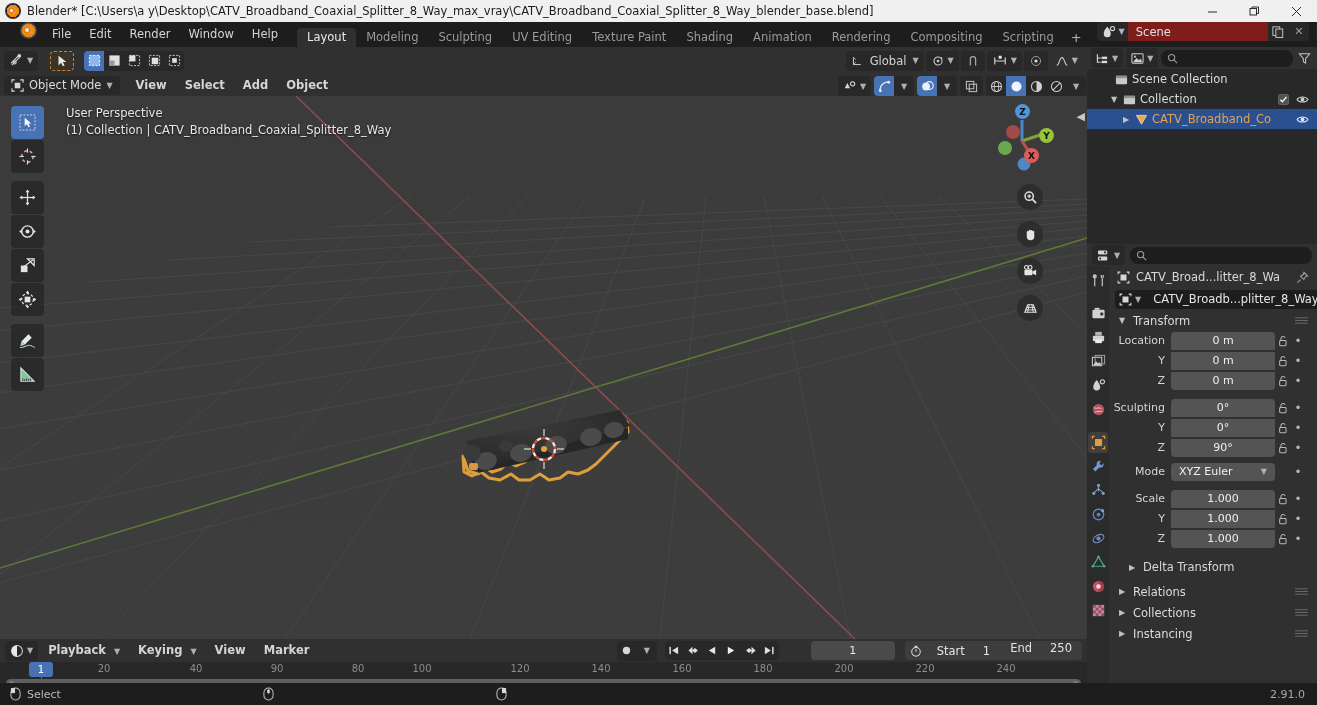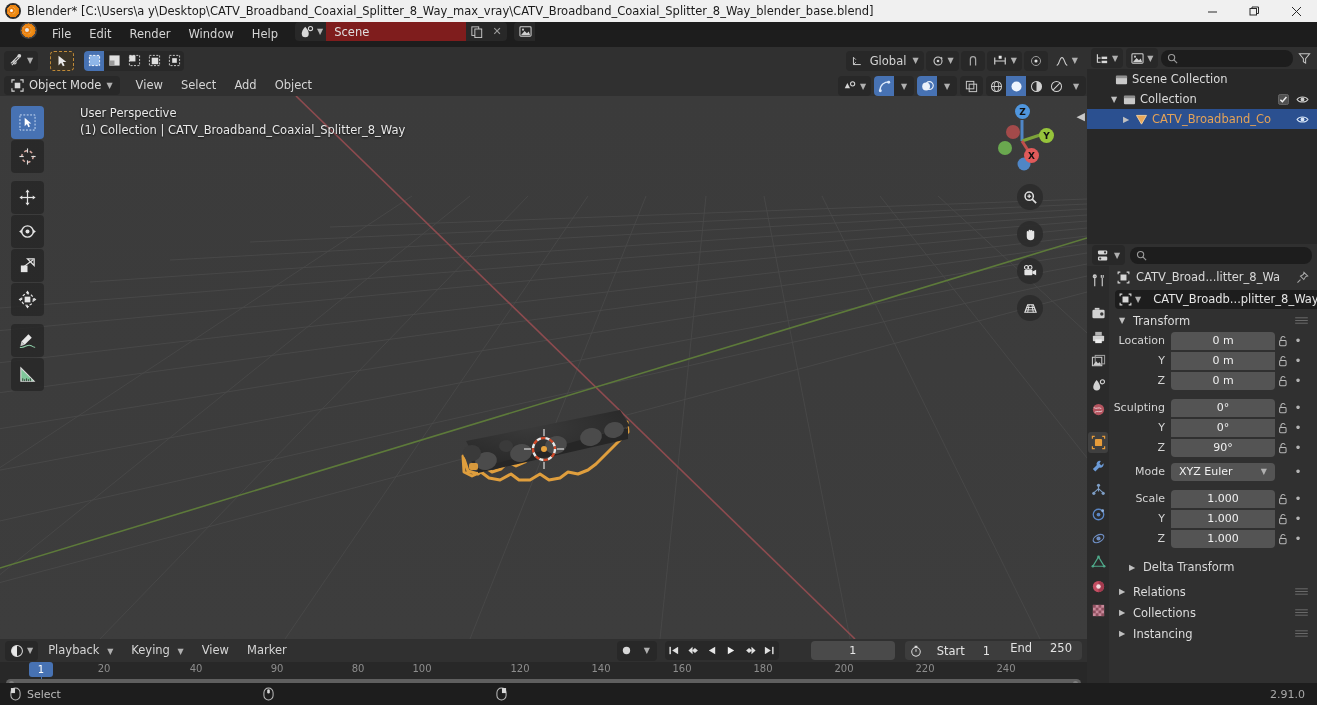--- a/index.html
+++ b/index.html
@@ -79,30 +79,30 @@
   .grp .seg.on { background:#4772b3; }
   .chev { font-size:8px; color:#b0b0b0; }
 
   
   .vheader2 {
     position:absolute; top:74px; left:0; width:1087px; height:22px;
     background:#303030; display:flex; align-items:center; gap:2px; padding:0 4px;
   }
   .mdbtn { height:19px; background:#282828; border-radius:4px; display:flex; align-items:center;
            padding:0 7px; gap:5px; color:#dcdcdc;}
-  .mnu { padding:0 8px; height:19px; line-height:19px; color:#d5d5d5; border-radius:3px;}
+  .mnu { padding:0 8px; height:19px; line-height:19px; color:#d5d5d5; border-radius:3px;font-weight:bold;}
 
   
   .viewport {
     position:absolute; top:96px; left:0; width:1087px; height:543px;
     background:#3b3b3b; overflow:hidden;
   }
   .vp-canvas { position:absolute; inset:0; }
 
-  .vp-text { position:absolute; left:80px; top:9px; font-size:11.5px; color:#e8e8e8; line-height:17px;
+  .vp-text { position:absolute; left:66px; top:9px; font-size:11.5px; color:#e8e8e8; line-height:17px;
              text-shadow:0 1px 2px rgba(0,0,0,.8); pointer-events:none;}
 
   
   .toolcol { position:absolute; left:11px; top:10px; width:33px;
              display:flex; flex-direction:column; gap:1px; }
   .tool { width:33px; height:33px; background:#252525cc; border-radius:4px;
           display:flex;align-items:center;justify-content:center; }
   .tool.sel { background:#4772b3; }
   .toolgap { height:6px; }
 
@@ -217,20 +217,33 @@
 
   <div class="topbar">
     <div class="blogo2"></div>
     <div class="menu">
       <div>File</div>
       <div>Edit</div>
       <div>Render</div>
       <div>Window</div>
       <div>Help</div>
     </div>
+    <div class="wstabs">
+      <div class="wstab active">Layout</div>
+      <div class="wstab">Modeling</div>
+      <div class="wstab">Sculpting</div>
+      <div class="wstab">UV Editing</div>
+      <div class="wstab">Texture Paint</div>
+      <div class="wstab">Shading</div>
+      <div class="wstab">Animation</div>
+      <div class="wstab">Rendering</div>
+      <div class="wstab">Compositing</div>
+      <div class="wstab">Scripting</div>
+      <div class="wsplus">+</div>
+    </div>
 
     <div class="scene-block">
       <div class="idbtn">
         <svg width="14" height="14" viewBox="0 0 16 16">
           <path d="M6 2 C3 5 2 8 2 10 a4 4 0 0 0 8 0 c0-2-1-5-4-8z" fill="#d8d8d8"></path>
           <circle cx="12" cy="4" r="2.4" fill="none" stroke="#d8d8d8" stroke-width="1.2"></circle>
         </svg>
         <span class="chev">▼</span>
       </div>
       <div class="idfield">Scene</div>

